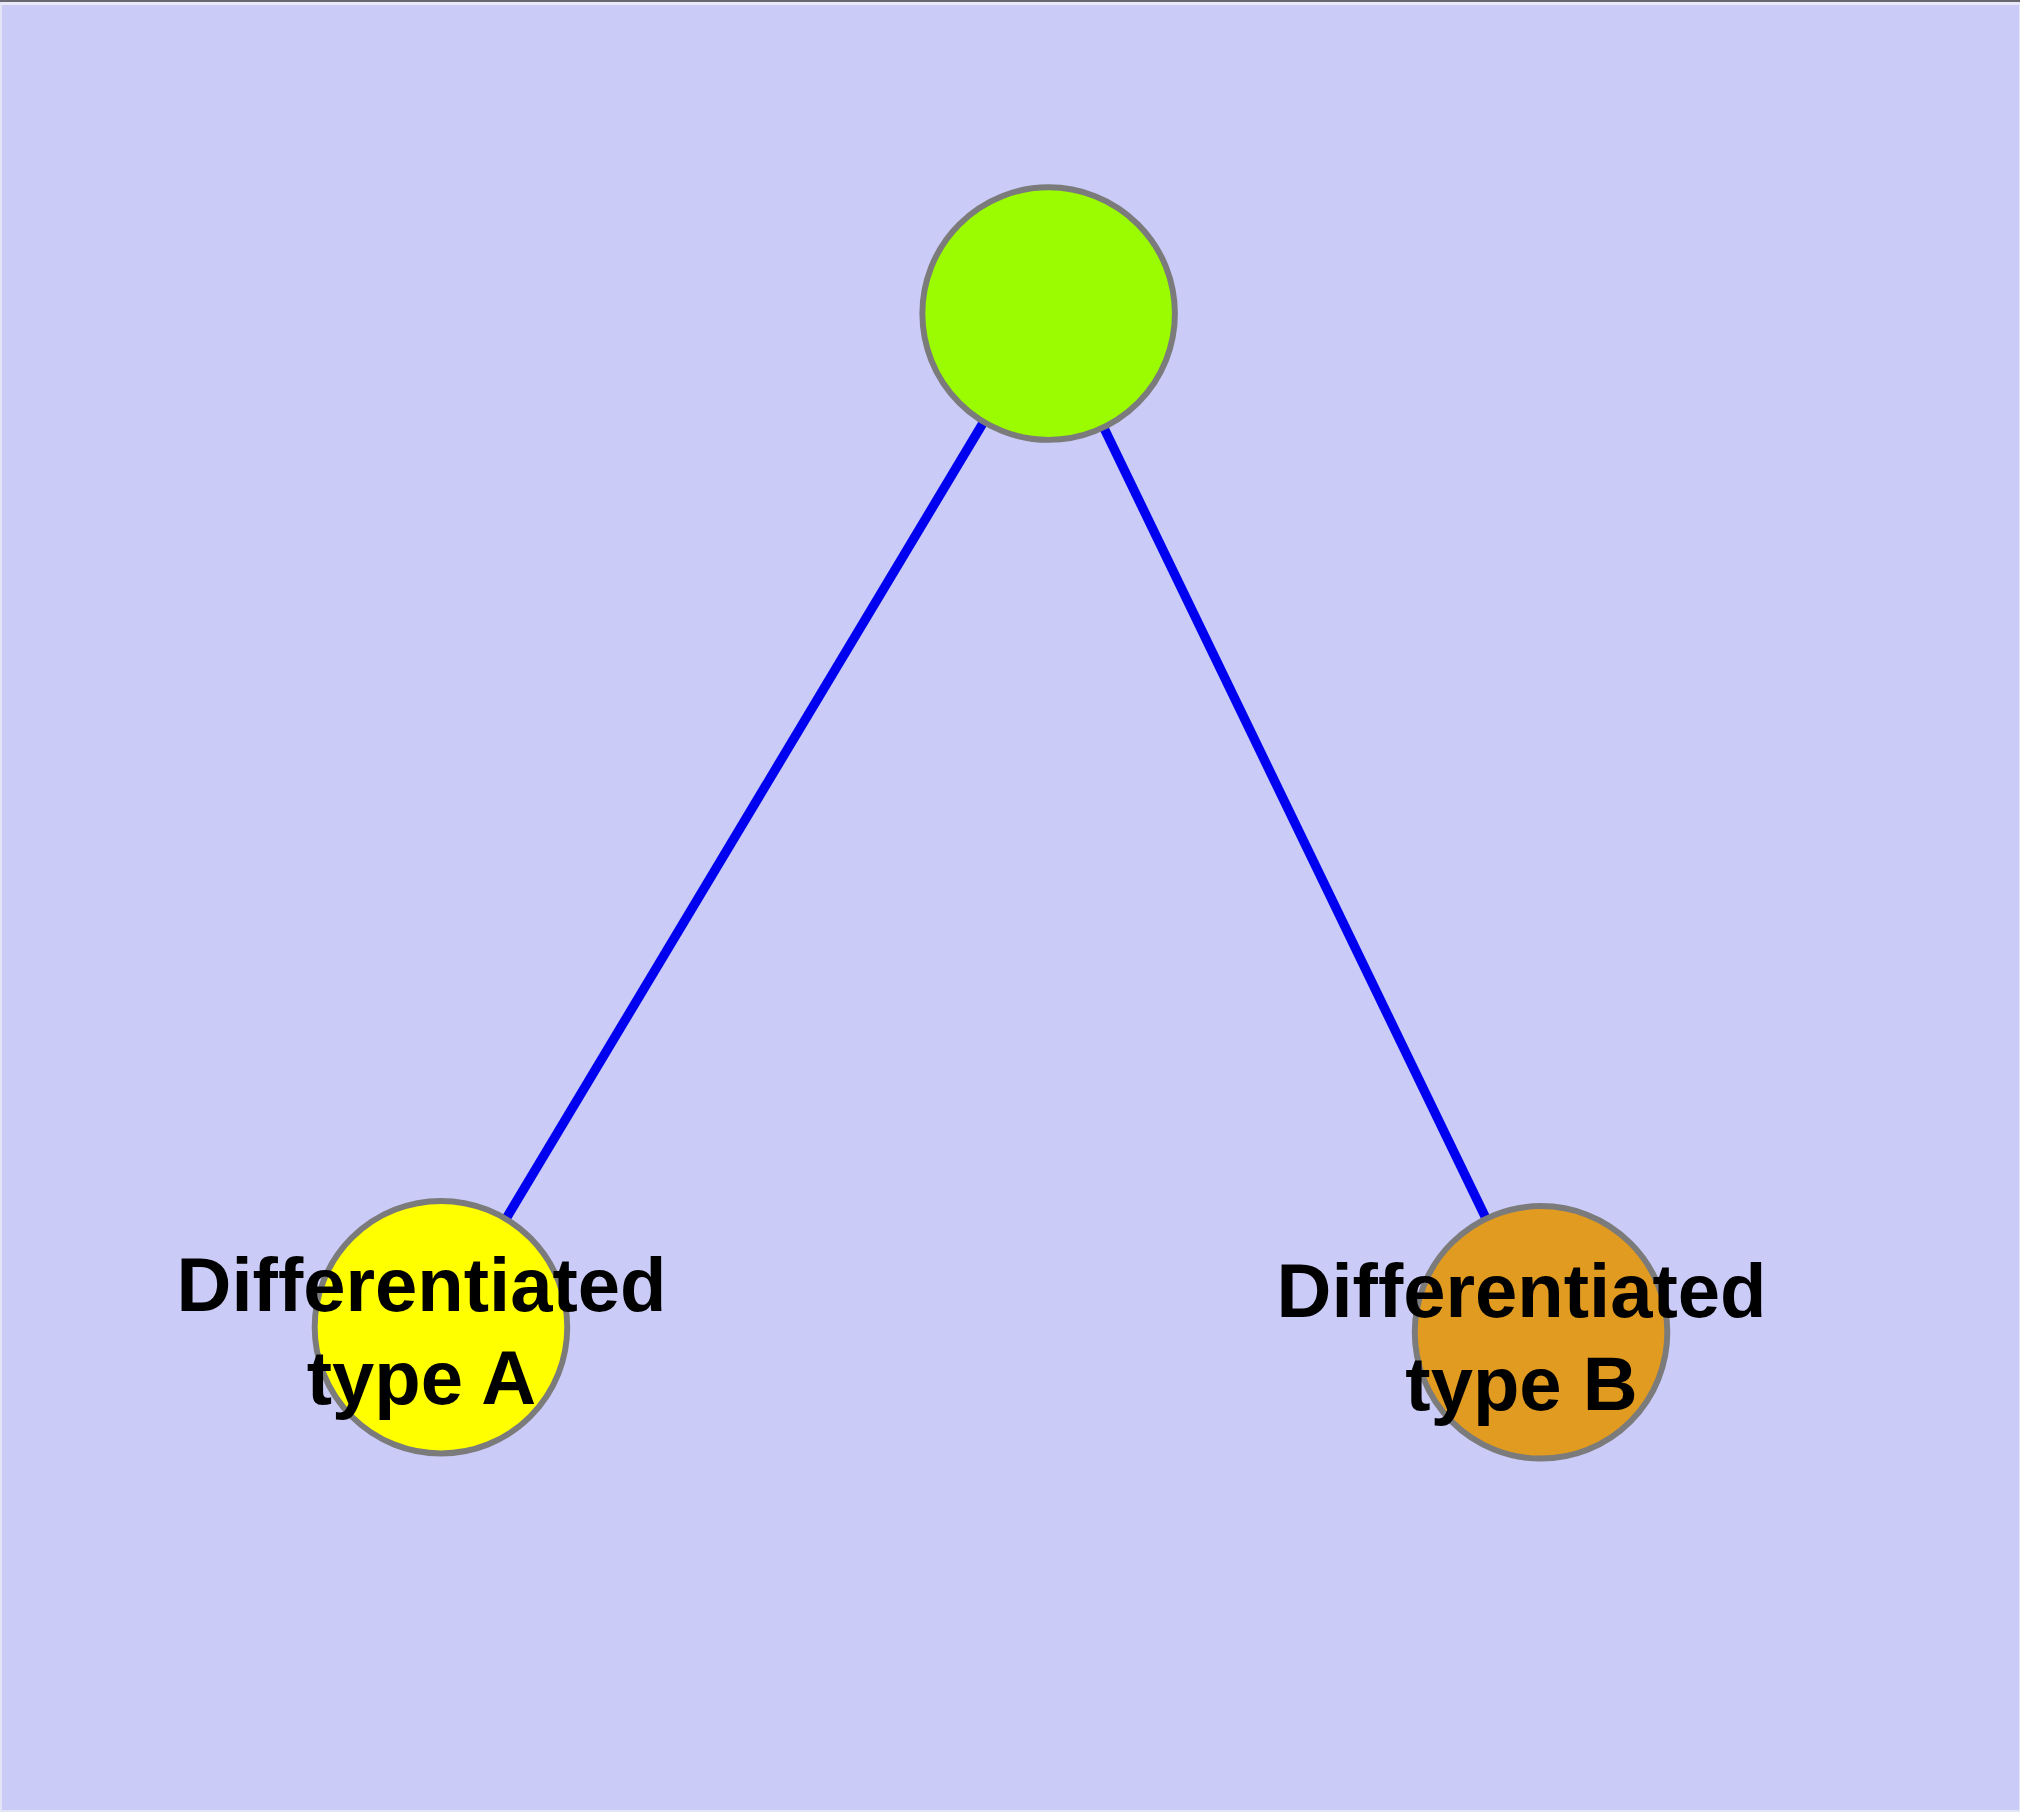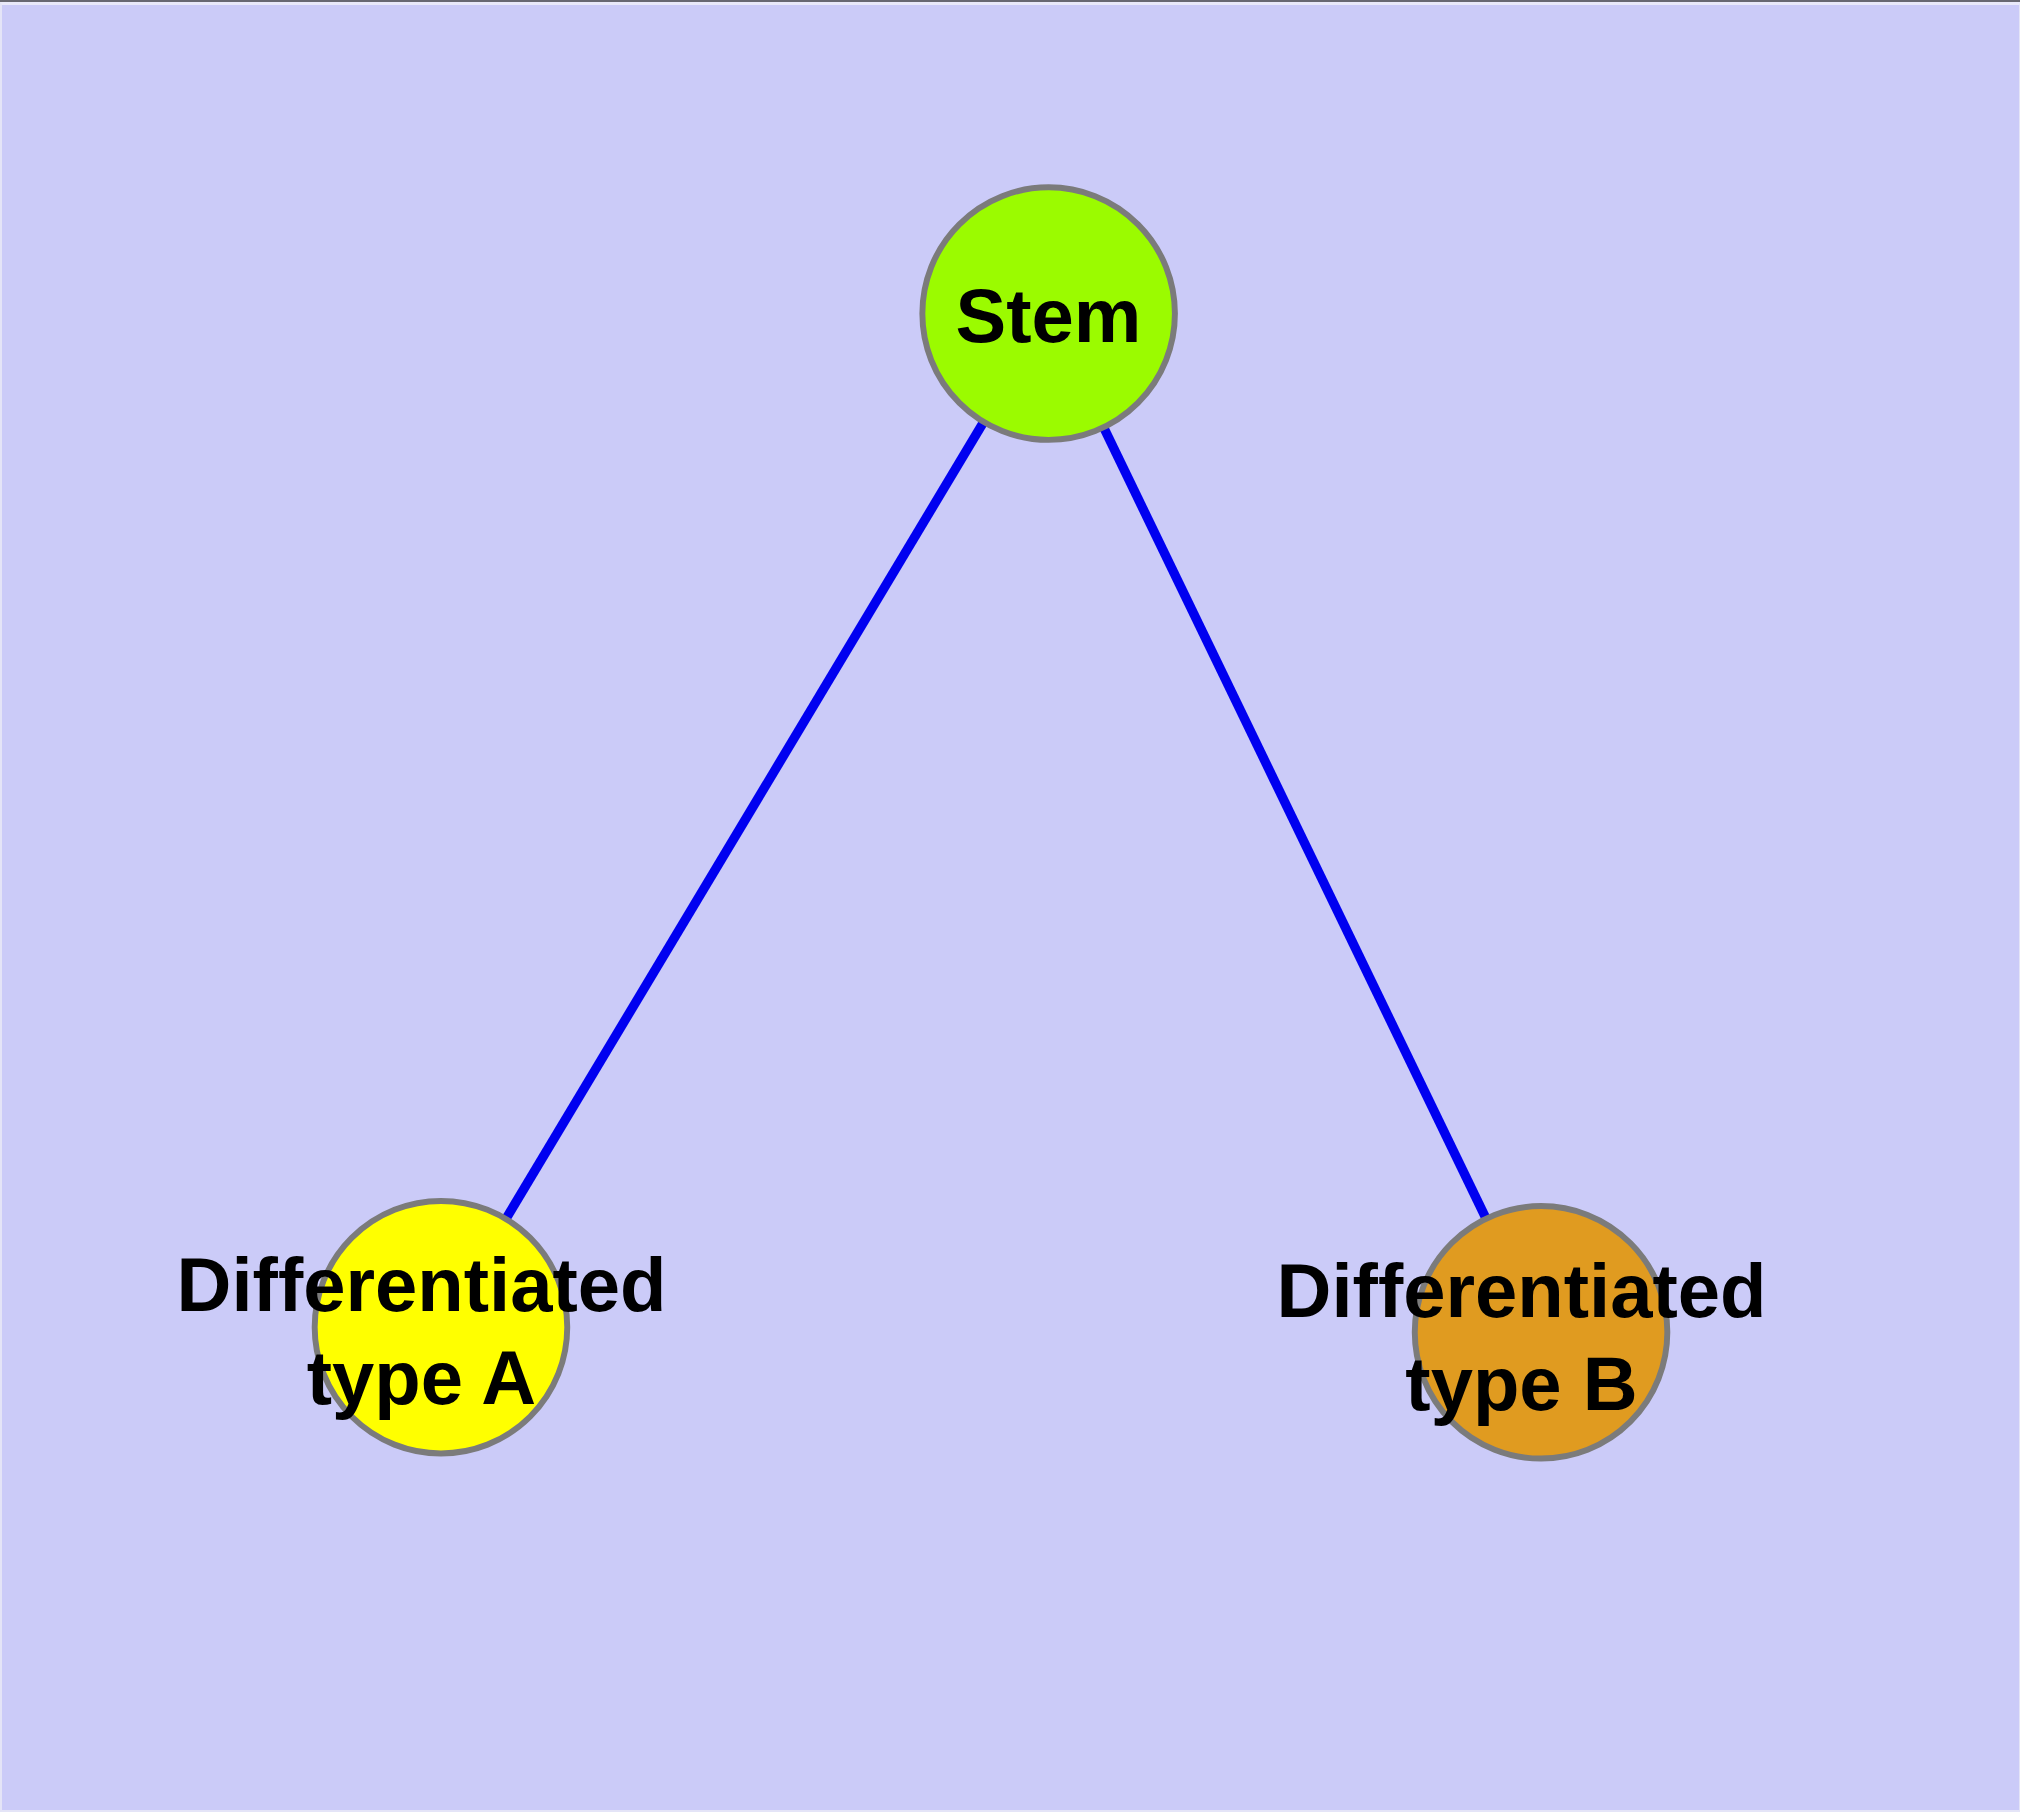--- a/index.html
+++ b/index.html
@@ -67,23 +67,20 @@
   <div class="top-dark"></div>
   <div class="light-frame"></div>
   <svg id="graph-svg" viewBox="0 0 2384 2138">
       <line x1="1237" y1="370" x2="520" y2="1566" stroke-width="11" stroke="#0000F0"></line>
       <line x1="1237" y1="370" x2="1818" y2="1572" stroke-width="11" stroke="#0000F0"></line>
       <circle cx="1237" cy="370" r="149" stroke-width="7" stroke="#7B7B7B" fill="#9BFB00"></circle>
       <circle cx="520" cy="1566" r="149" stroke-width="7" stroke="#7B7B7B" fill="#FFFF00"></circle>
       <circle cx="1818" cy="1572" r="149" stroke-width="7" stroke="#7B7B7B" fill="#E09B20"></circle>
     </svg>
   <div id="labels">
-      <div class="node-label" style="left: 455px; top: 269px; color: rgb(0, 0, 0);">
-        <div>Stem</div>
-      </div>
       <div class="node-label" style="left: -172px; top: 1238px; color: rgb(0, 0, 0);">
         <div>Differentiated</div>
         <div>type A</div>
       </div>
       <div class="node-label" style="left: 928px; top: 1244px; color: rgb(0, 0, 0);">
         <div>Differentiated</div>
         <div>type B</div>
       </div>
     </div>
 </div>

